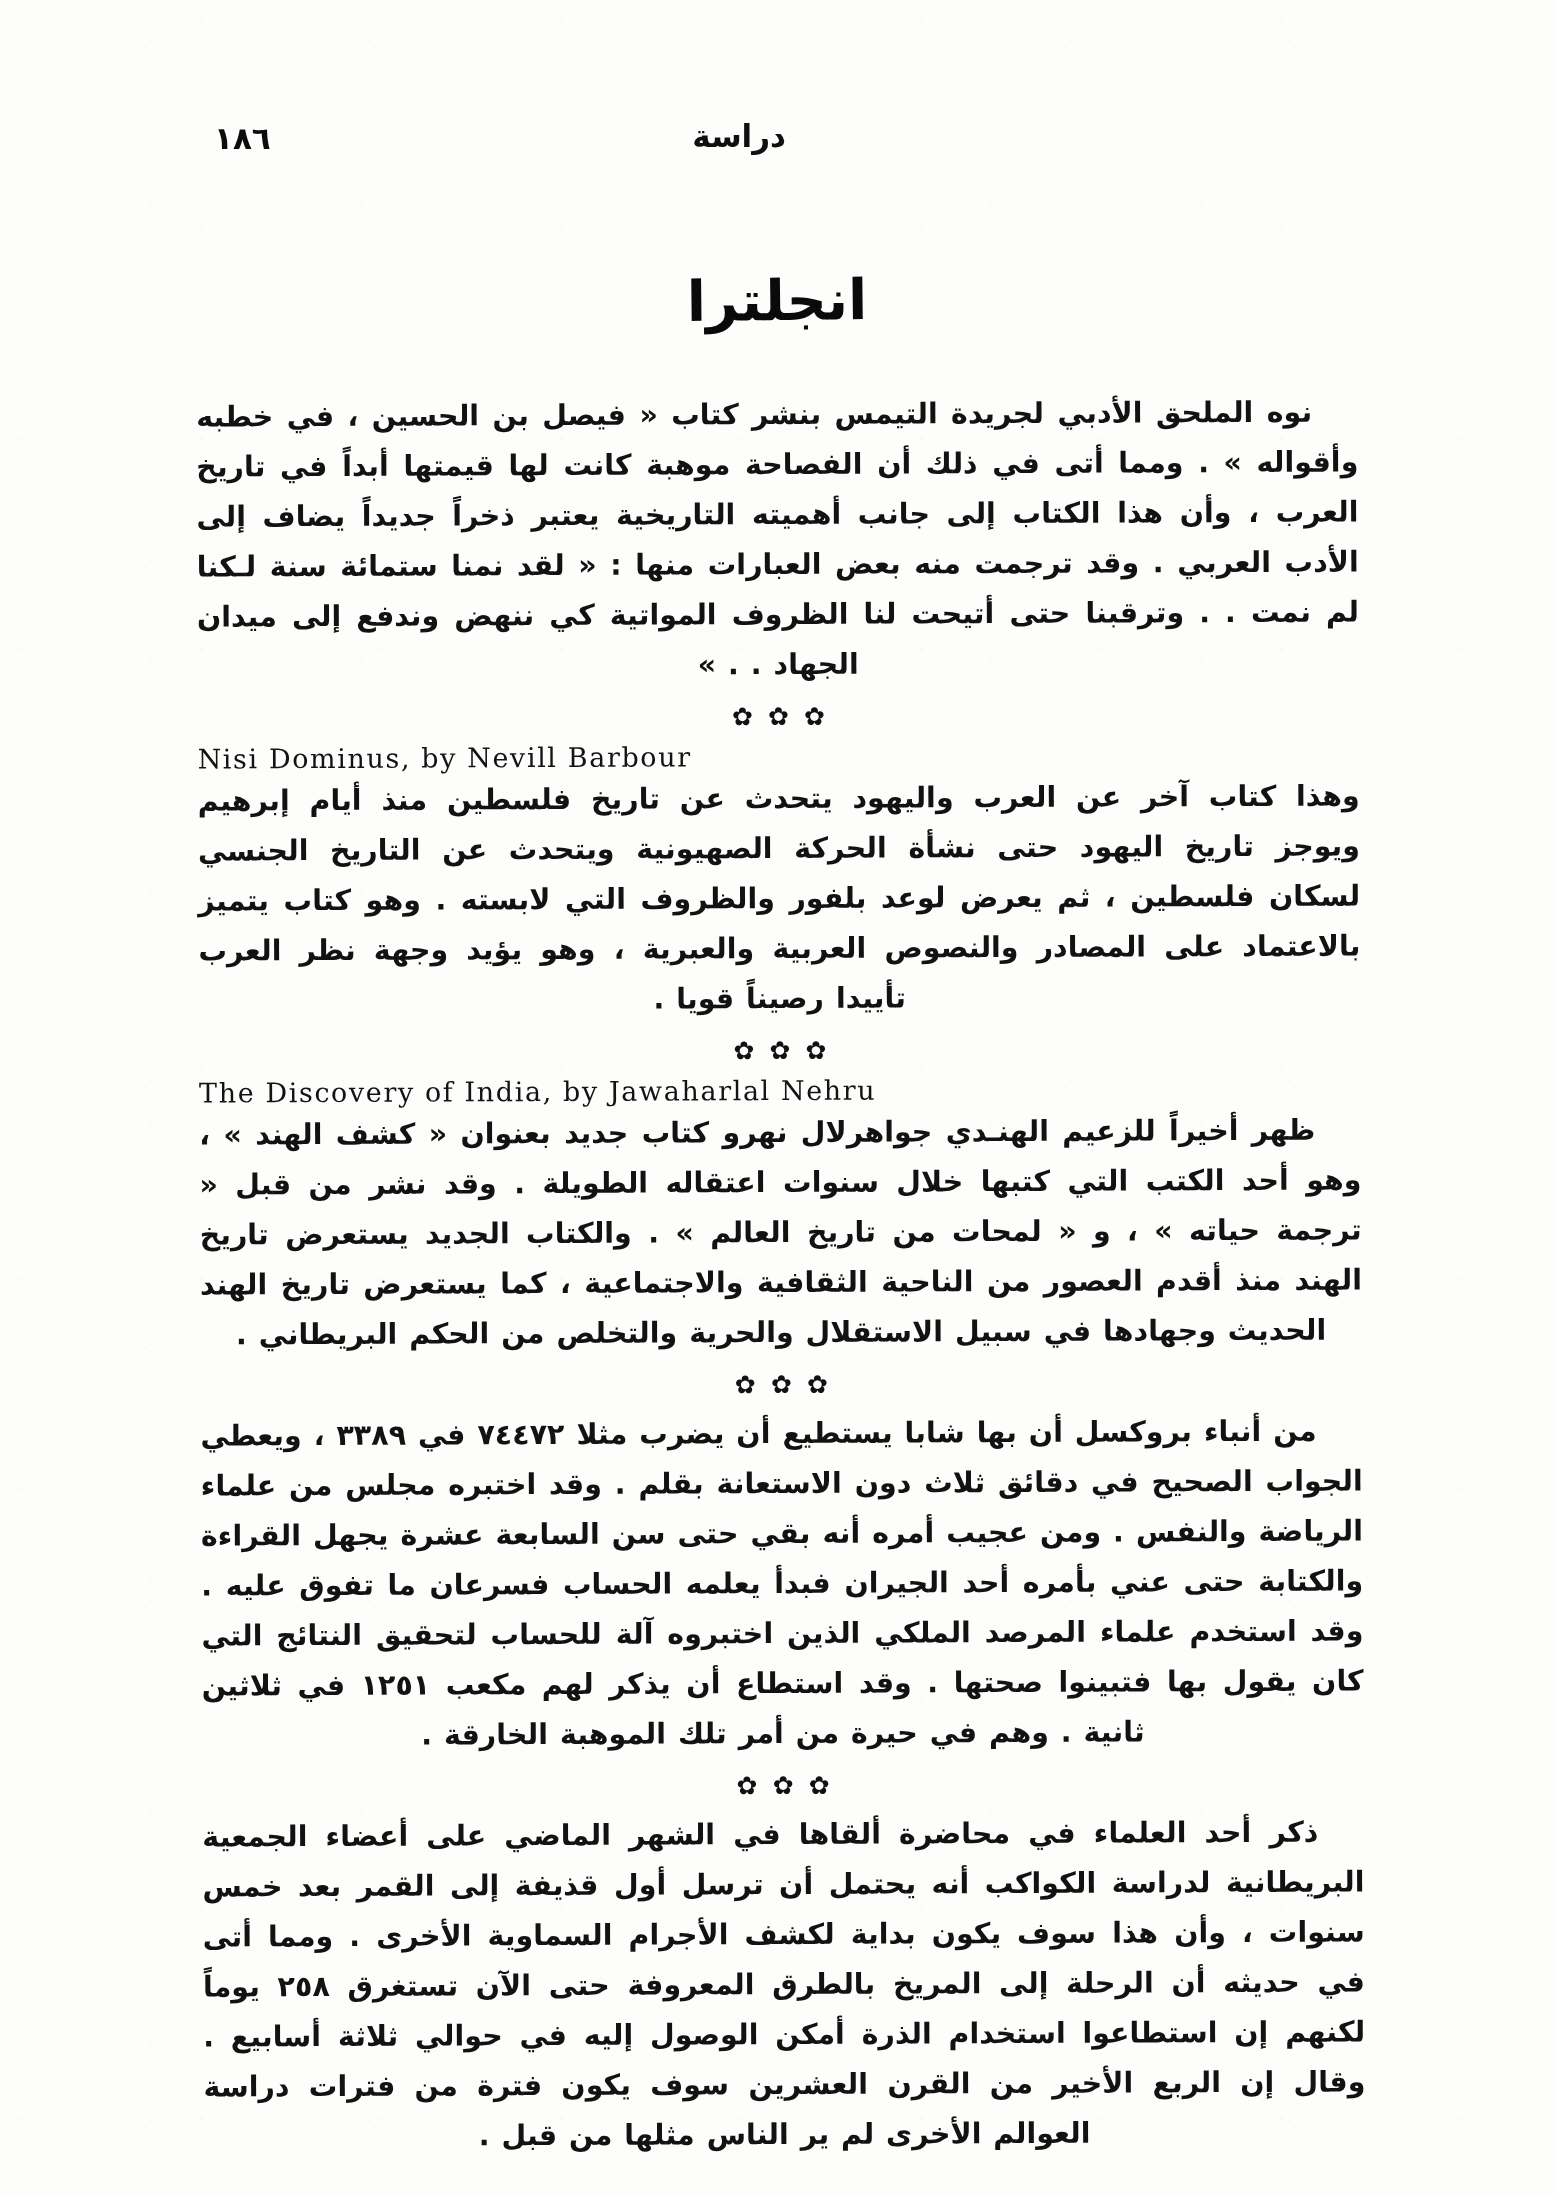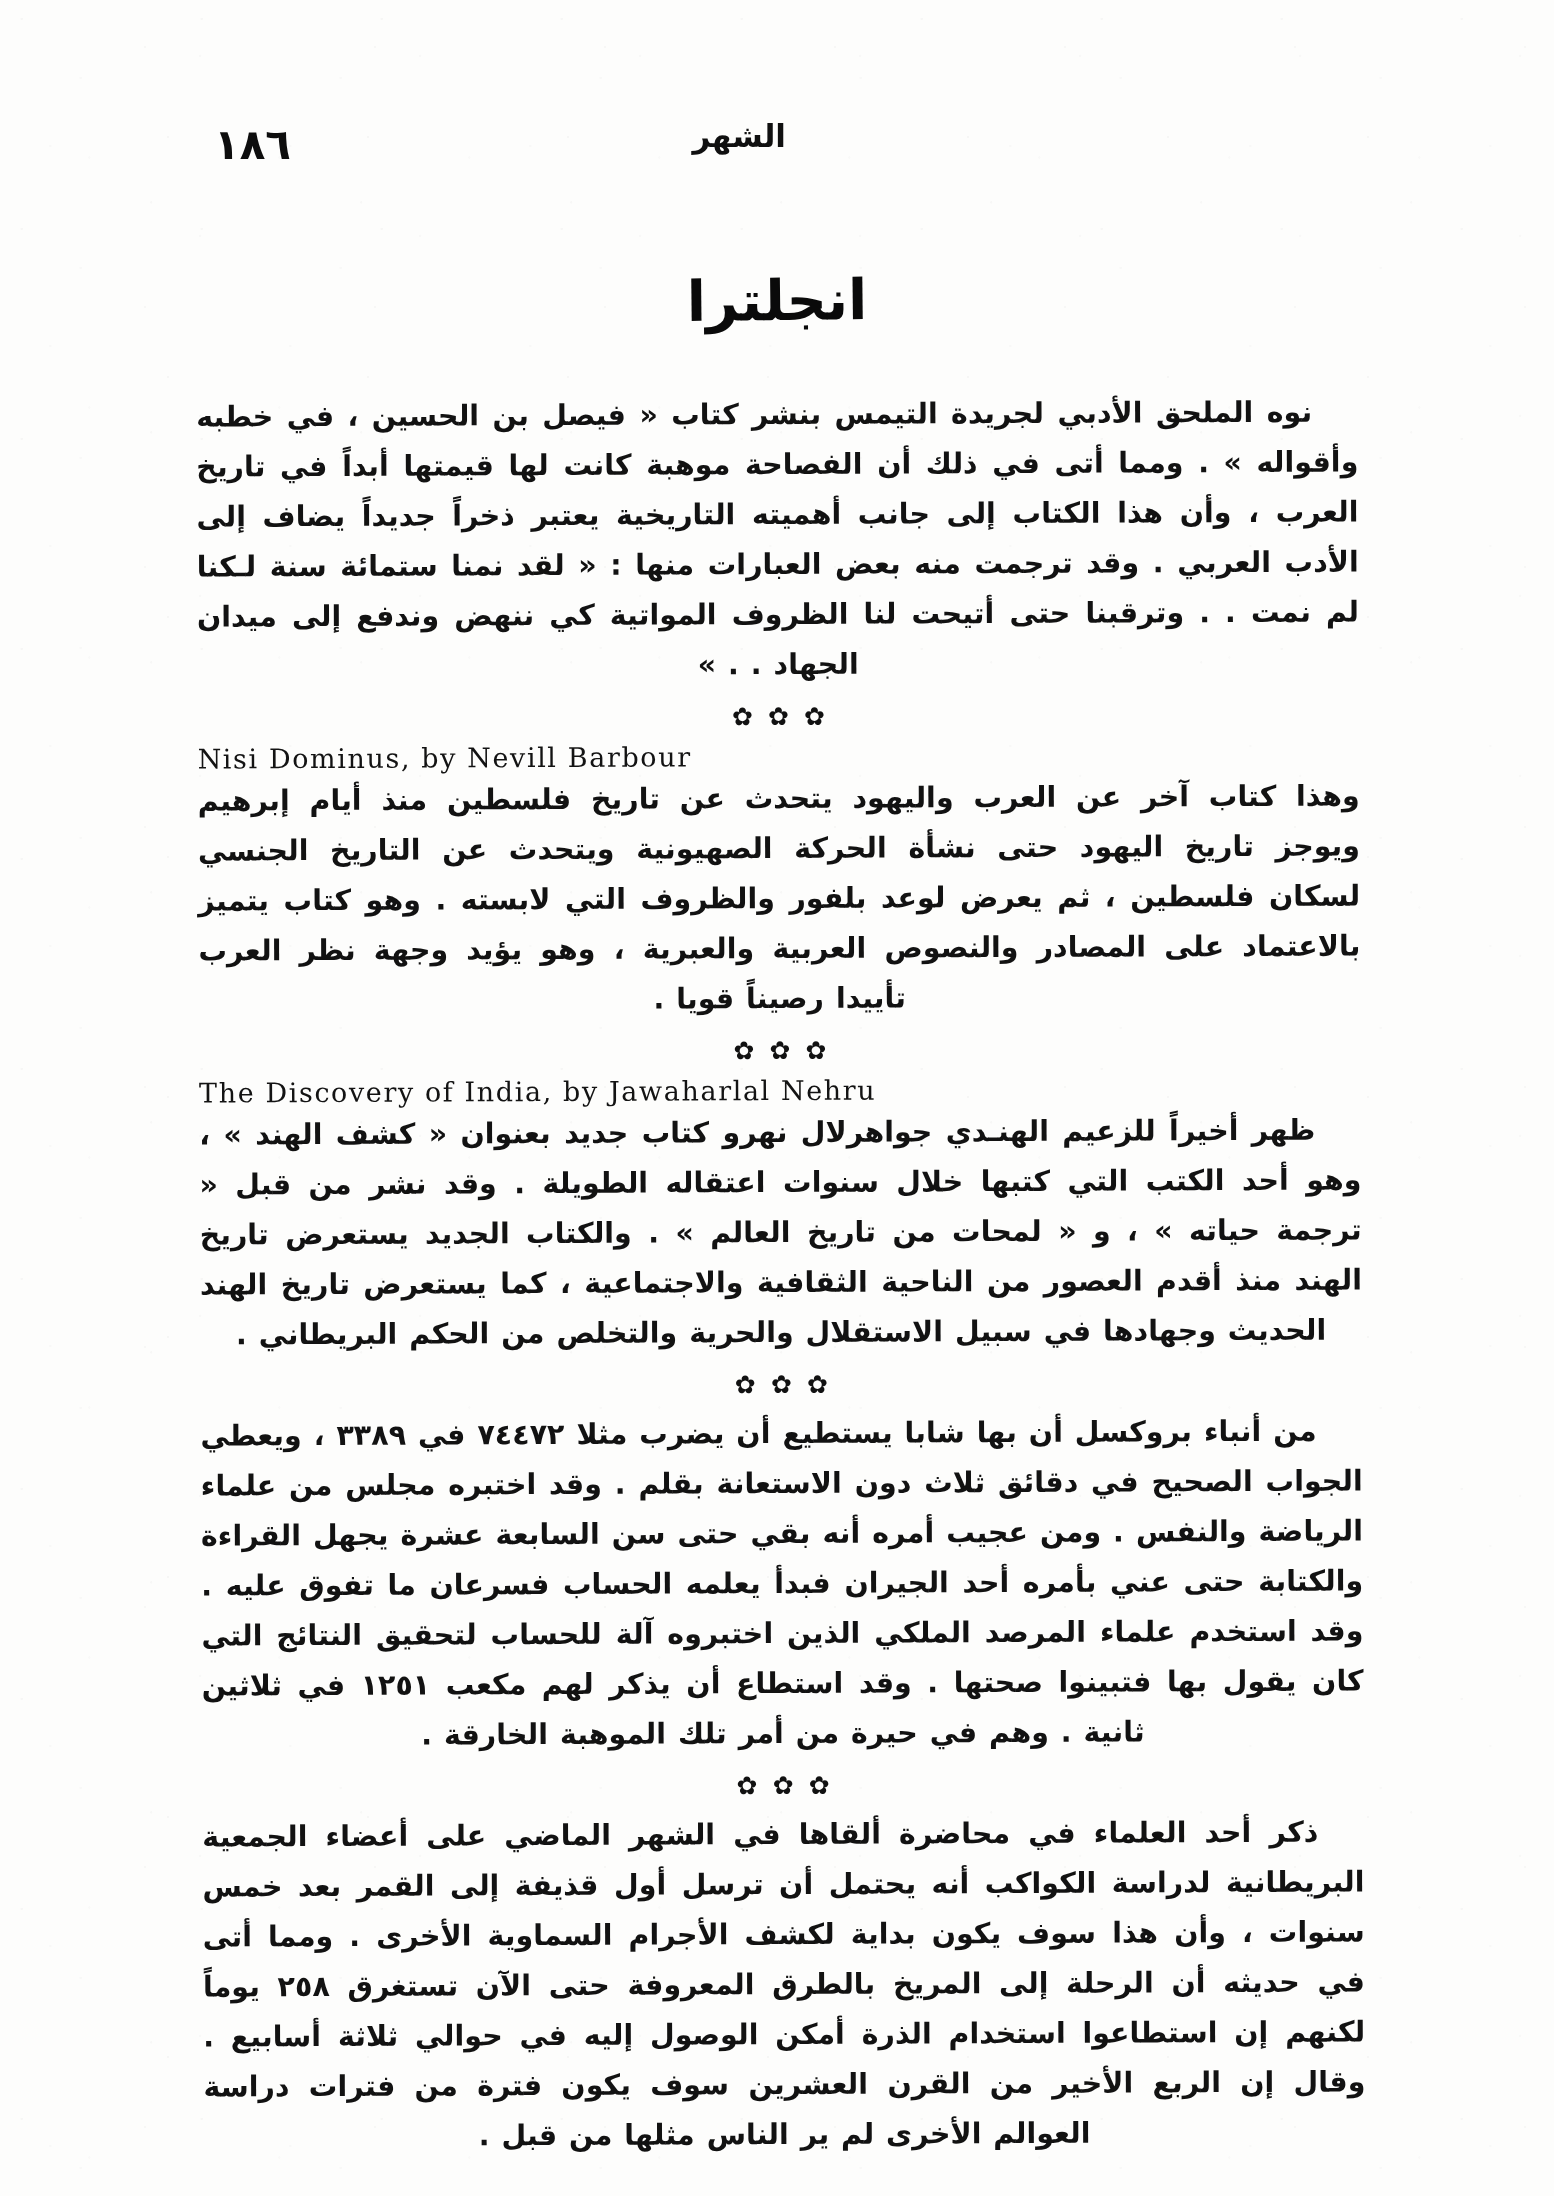--- a/index.html
+++ b/index.html
@@ -55,21 +55,21 @@
     font-size: 31px;
     font-weight: 600;
     color: #101010;
     letter-spacing: 1px;
   }
   .folio {
     position: absolute;
     left: 36px;
     top: 2px;
     font-family: "DejaVu Sans", "Liberation Sans", sans-serif;
-    font-size: 42px;
+    font-size: 31px;
     font-weight: 700;
     color: #0d0d0d;
     letter-spacing: 2px;
   }
 
   
   .article-title {
     position: absolute;
     top: 268px;
     left: 0;
@@ -137,21 +137,21 @@
   .skew { transform: rotate(-0.25deg); transform-origin: 50% 0; }
 </style>
 </head>
 <body>
 
 <div class="page">
 
   <div class="paper-grain"></div>
 
   <div class="running-head">
-    <div class="head-word">الشهر</div>
+    <div class="head-word">دراسة</div>
     <div class="folio">١٨٦</div>
   </div>
 
   <div class="article-title">انجلترا</div>
 
   <div class="column skew">
 
     <p class="body indent">نوه الملحق الأدبي لجريدة التيمس بنشر كتاب « فيصل بن الحسين ، في خطبه وأقواله » . ومما أتى في ذلك أن الفصاحة موهبة كانت لها قيمتها أبداً في تاريخ العرب ، وأن هذا الكتاب إلى جانب أهميته التاريخية يعتبر ذخراً جديداً يضاف إلى الأدب العربي . وقد ترجمت منه بعض العبارات منها : « لقد نمنا ستمائة سنة لـكنا لم نمت . . وترقبنا حتى أتيحت لنا الظروف المواتية كي ننهض وندفع إلى ميدان الجهاد . . »</p>
 
     <div class="separator">

